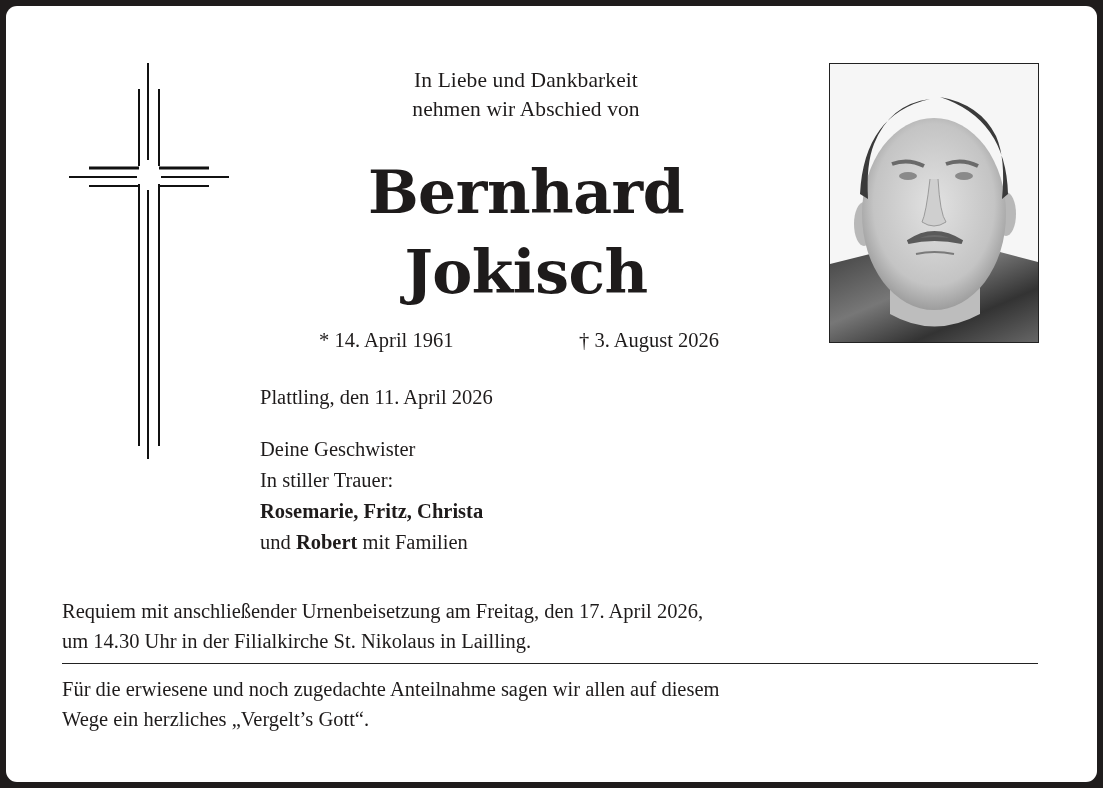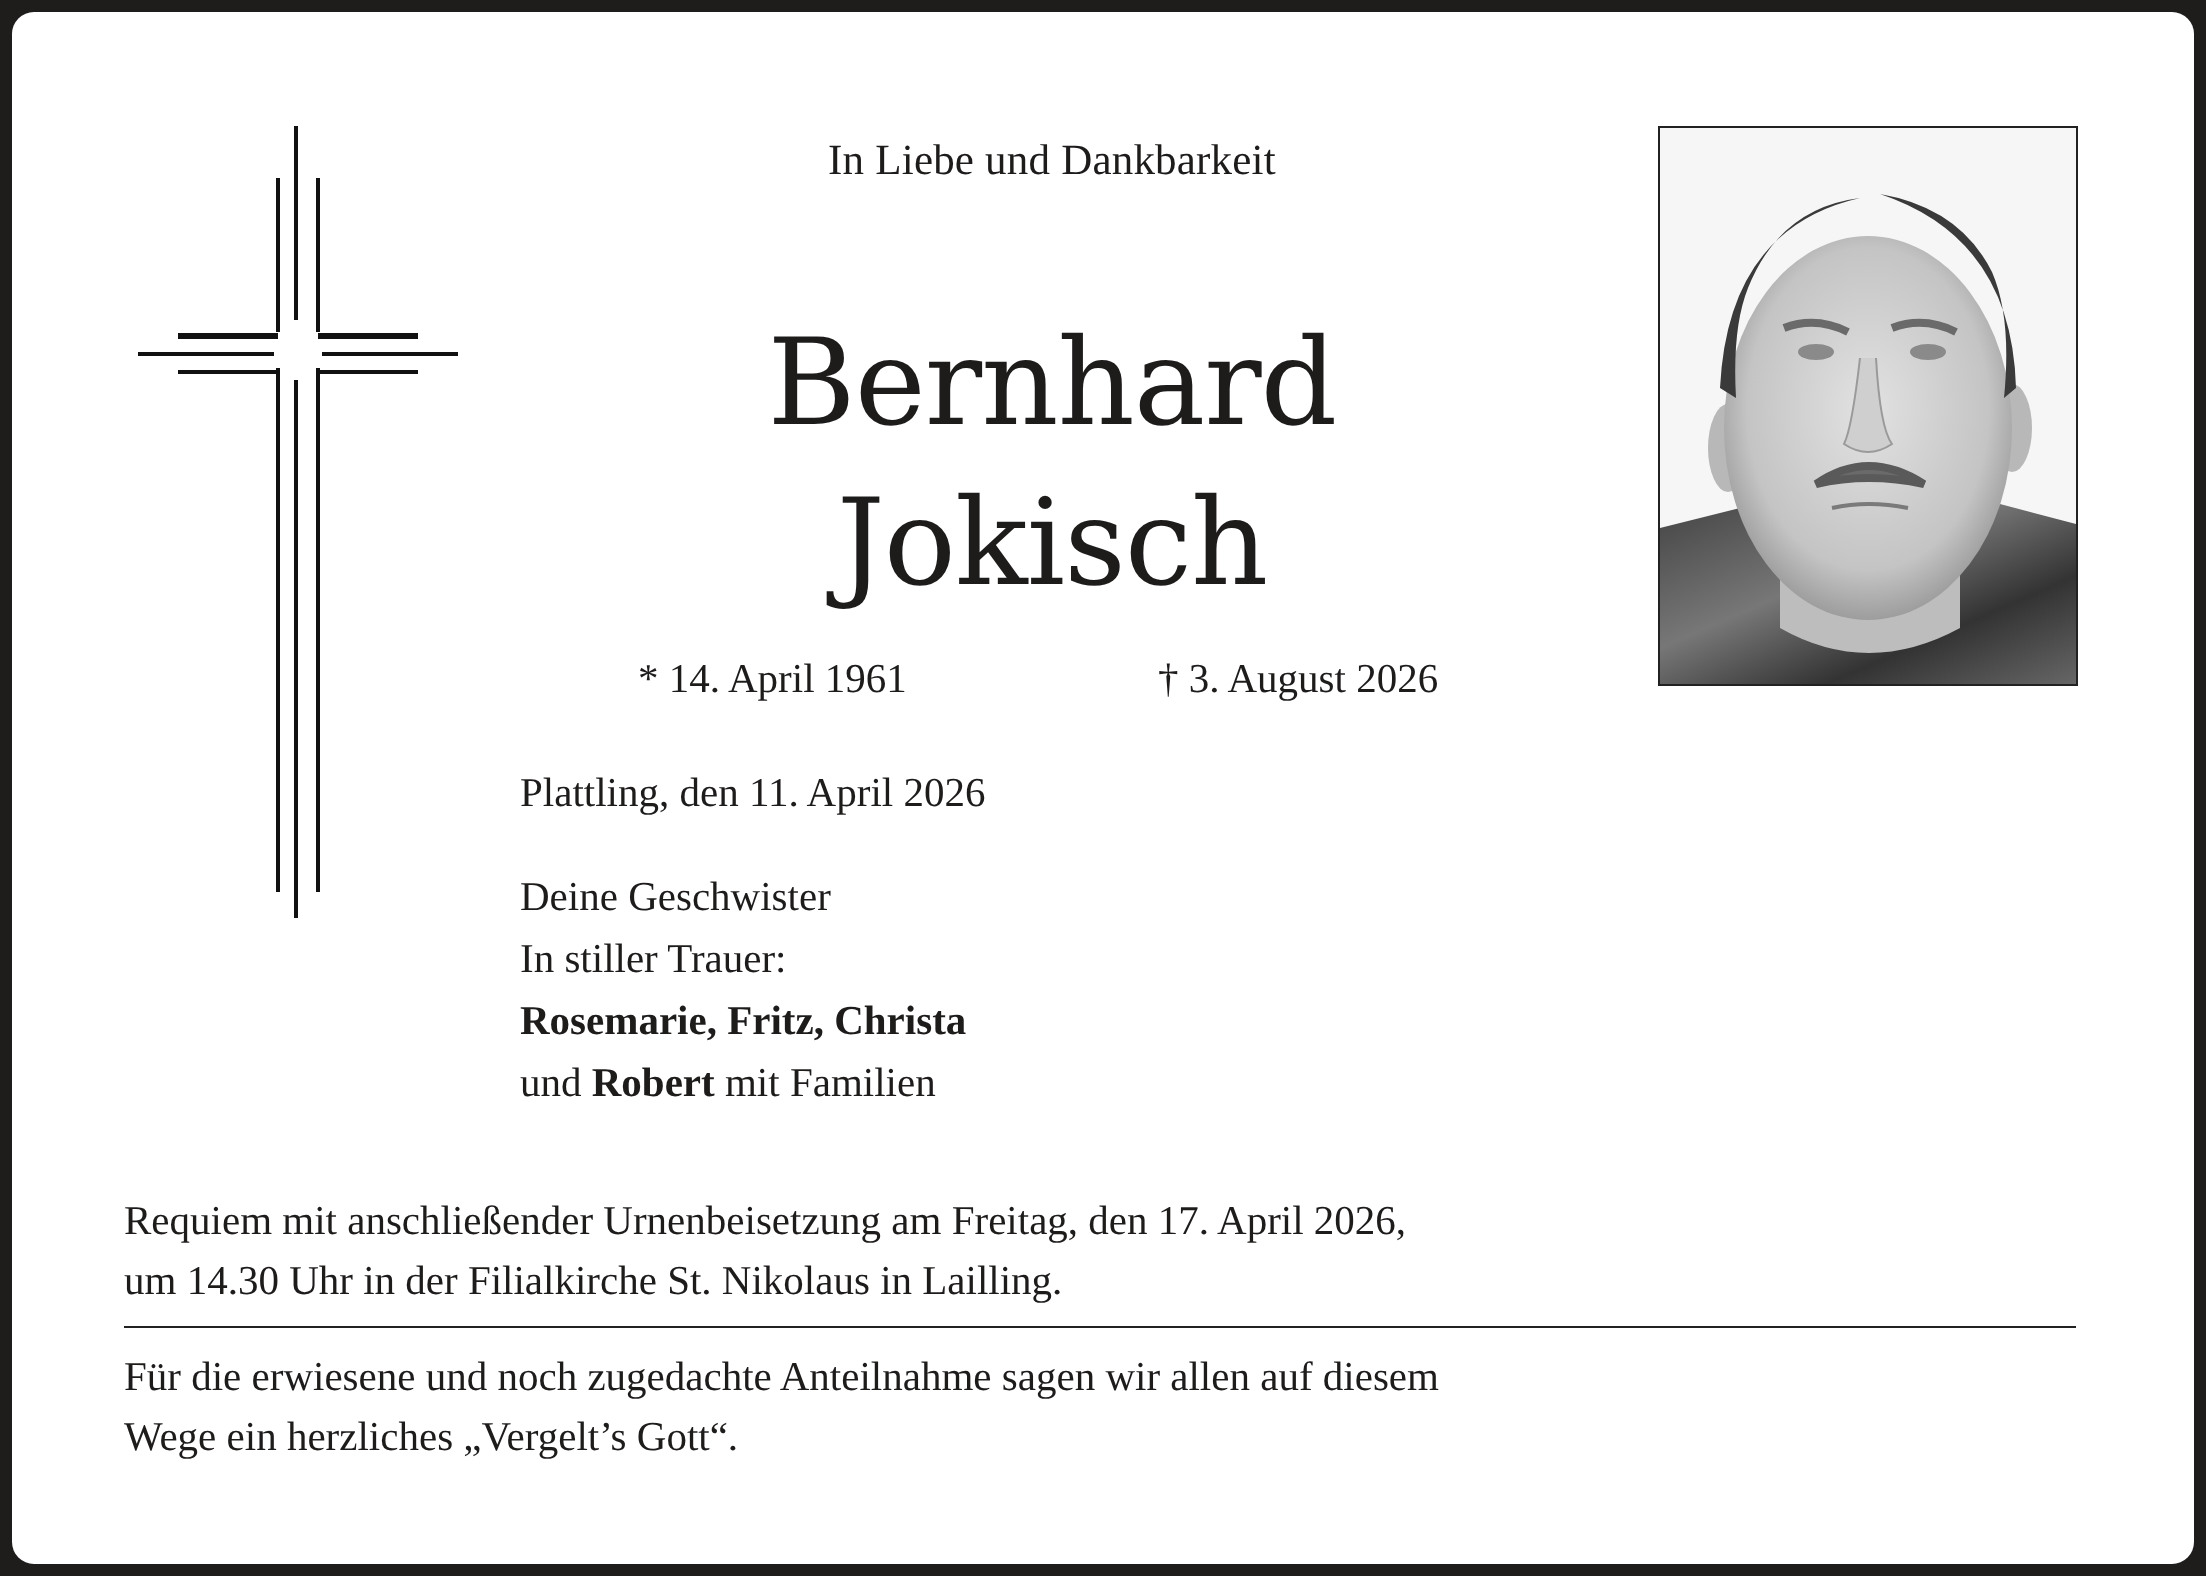--- a/index.html
+++ b/index.html
@@ -18,21 +18,21 @@
     .abs { position: absolute; }
     .cross { left: 57px; top: 57px; width: 170px; height: 400px; }
     .intro {
       left: 320px; width: 400px; top: 60px;
       text-align: center; font-size: 21.5px; line-height: 29px;
       font-family: "Liberation Serif", "DejaVu Serif", serif;
       letter-spacing: 0.1px;
     }
     .name {
       left: 300px; width: 440px; top: 146px;
-      text-align: center; font-size: 60px; line-height: 80px; font-weight: normal;
+      text-align: center; font-size: 60px; line-height: 80px; font-weight: bold;
       font-family: "DejaVu Serif", "Liberation Serif", serif;
       letter-spacing: -0.5px;
     }
     .dates { top: 320px; font-size: 20.5px; line-height: 28px;
       font-family: "Liberation Serif", "DejaVu Serif", serif; }
     .born { left: 313px; }
     .died { left: 573px; }
     .body-text {
       left: 254px; font-size: 20.5px; line-height: 28px;
       font-family: "Liberation Serif", "DejaVu Serif", serif;
@@ -75,20 +75,21 @@
       <line x1="6" y1="114" x2="74" y2="114" stroke-width="2"></line>
       <line x1="98" y1="114" x2="166" y2="114" stroke-width="2"></line>
 
       <line x1="26" y1="123" x2="76" y2="123" stroke-width="2"></line>
       <line x1="96" y1="123" x2="146" y2="123" stroke-width="2"></line>
     </g>
   </svg>
 
   <div class="abs intro">
     <div>In Liebe und Dankbarkeit</div>
+    <div>nehmen wir Abschied von</div>
   </div>
 
   <div class="abs name">
     <div>Bernhard</div>
     <div>Jokisch</div>
   </div>
 
   <div class="abs dates born">* 14. April 1961</div>
   <div class="abs dates died">† 3. August 2026</div>
 

